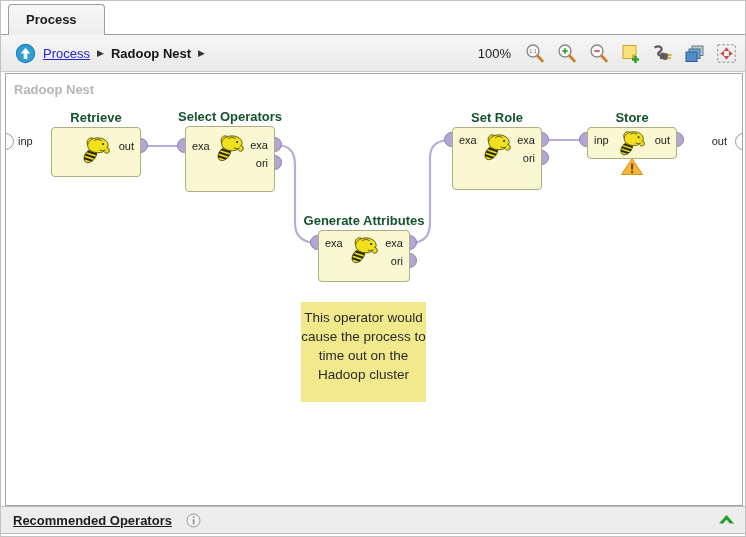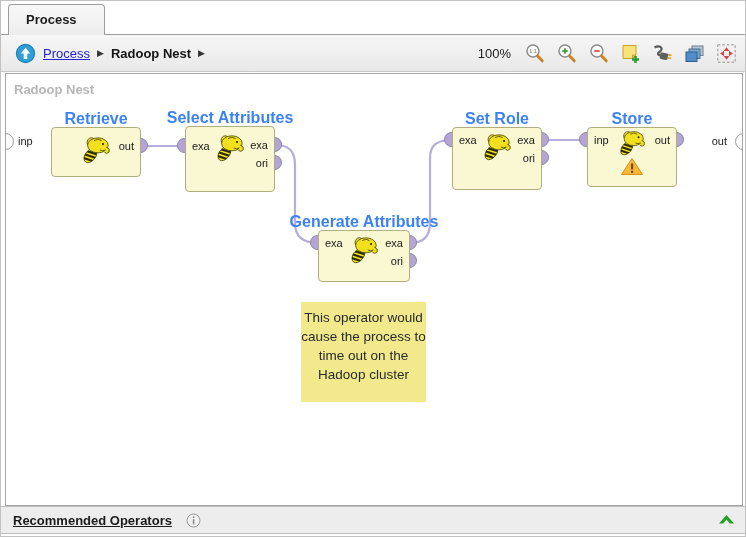--- a/index.html
+++ b/index.html
@@ -52,21 +52,21 @@
   }
   .eport {
     position:absolute; width:17px; height:17px; border-radius:50%;
     background:#fdfdfd; border:1px solid #9a9a9a; z-index:2;
   }
   .eport-label { position:absolute; font-size:11px; color:#222; z-index:3; }
 
   .op { position:absolute; z-index:3; }
   .op-title {
     position:absolute; left:50%; transform:translateX(-50%); top:-17px;
-    font-size:16px; font-weight:bold; color:#3b82f6; white-space:nowrap;
+    font-size:13px; font-weight:bold; color:#14532d; white-space:nowrap;
   }
   .op-box {
     position:relative; width:100%; height:100%;
     background:#f9f8d2; border:1px solid #aeae7e; border-radius:4px;
   }
   .plabel { position:absolute; font-size:11px; color:#1a1a1a; }
   .plabel.pl { left:6px; }
   .plabel.pr { right:6px; }
   .hive { position:absolute; left:50%; transform:translateX(-50%); }
   .warn { position:absolute; left:50%; transform:translateX(-50%); }
@@ -206,21 +206,21 @@
       <div class="op-title">Retrieve</div>
       <div class="op-box">
         <span class="plabel pr" style="top:12px">out</span>
         <svg class="hive" style="top:7px" width="30" height="30">
             <use href="#hive"></use>
           </svg>
       </div>
     </div>
 
     <div class="op" style="left:179px;top:52px;width:90px;height:66px">
-      <div class="op-title">Select Attributes</div>
+      <div class="op-title">Select Operators</div>
       <div class="op-box">
         <span class="plabel pl" style="top:13px">exa</span>
         <span class="plabel pr" style="top:12px">exa</span>
         <span class="plabel pr" style="top:30px">ori</span>
         <svg class="hive" style="top:6px" width="30" height="30">
             <use href="#hive"></use>
           </svg>
       </div>
     </div>
 
@@ -241,21 +241,21 @@
       <div class="op-box">
         <span class="plabel pl" style="top:6px">exa</span>
         <span class="plabel pr" style="top:6px">exa</span>
         <span class="plabel pr" style="top:24px">ori</span>
         <svg class="hive" style="top:4px" width="30" height="30">
             <use href="#hive"></use>
           </svg>
       </div>
     </div>
 
-    <div class="op" style="left:581px;top:53px;width:90px;height:60px">
+    <div class="op" style="left:581px;top:53px;width:90px;height:32px">
       <div class="op-title">Store</div>
       <div class="op-box">
         <span class="plabel pl" style="top:6px">inp</span>
         <span class="plabel pr" style="top:6px">out</span>
         <svg class="hive" style="top:1px" width="28" height="28">
             <use href="#hive"></use>
           </svg>
         <svg class="warn" style="top:29px" width="24" height="19" viewBox="0 0 24 19">
           <path d="M12 1.5 L22.5 17.5 H1.5 Z" fill="#f6b73c" stroke="#d89010" stroke-width="1" stroke-linejoin="round"></path>
           <rect x="11" y="6.5" width="2.2" height="6" fill="#7a4d00"></rect>

